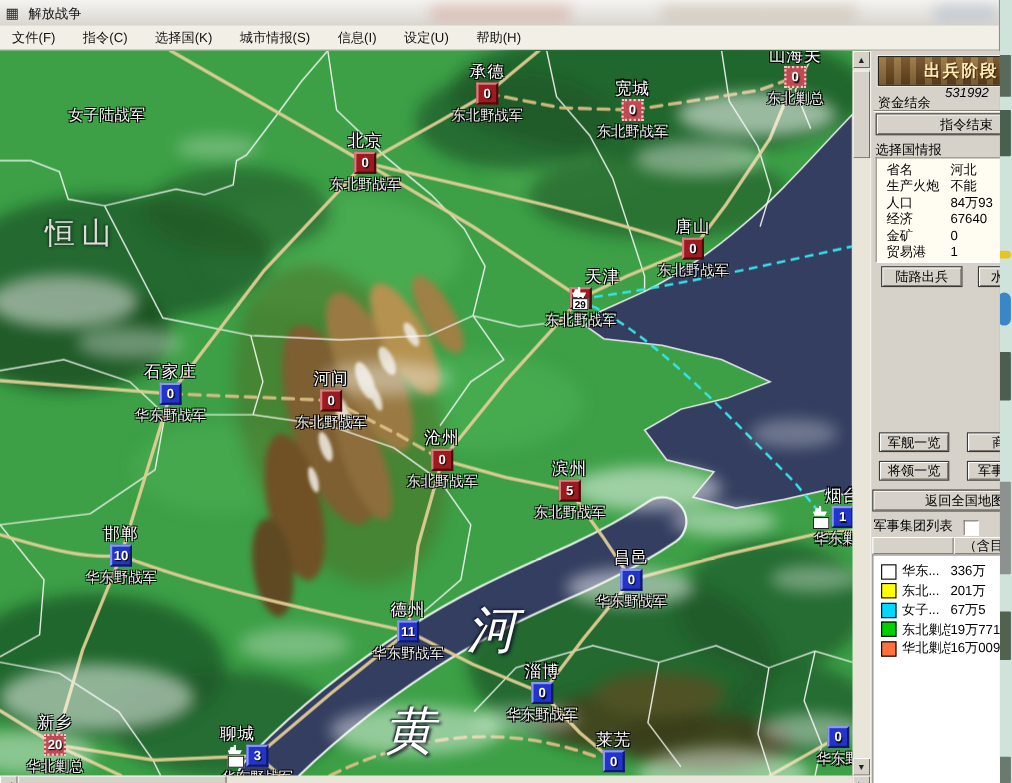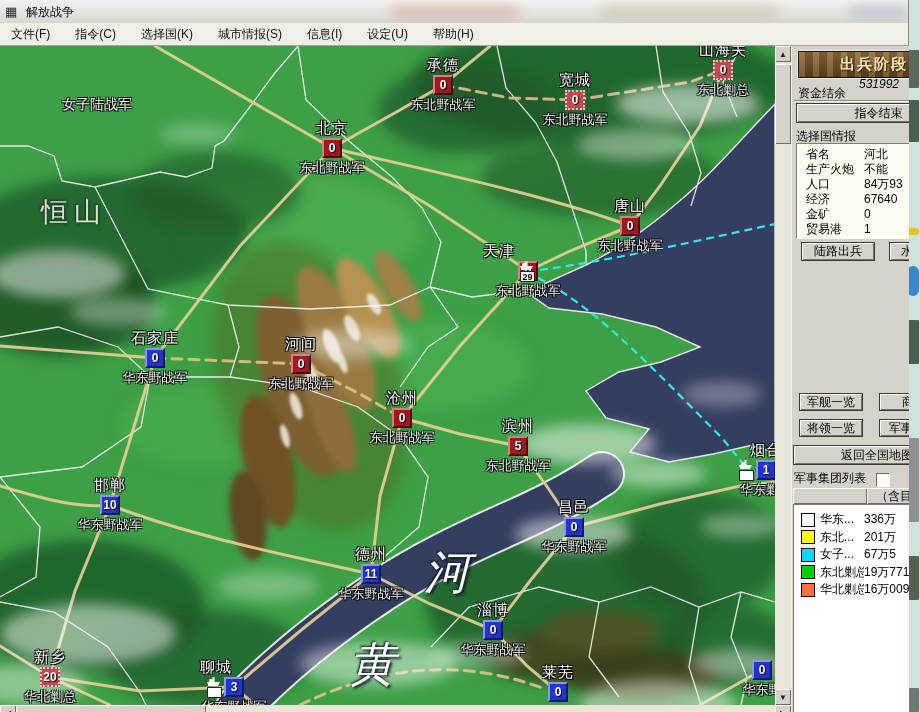--- a/index.html
+++ b/index.html
@@ -271,21 +271,21 @@
             <div class="city-unit" style="left: 575px; top: 65px;">东北野战军</div>
             <div class="city-name" style="left: 723px; top: -5px; text-align: right;">山海关</div>
             <div class="marker pink" style="left: 713px; top: 14px;">0</div>
             <div class="city-unit" style="left: 723px; top: 35px;">东北剿总</div>
             <div class="city-name" style="left: 332px; top: 73px;">北京</div>
             <div class="marker red" style="left: 322px; top: 92px;">0</div>
             <div class="city-unit" style="left: 332px; top: 113px;">东北野战军</div>
             <div class="city-name" style="left: 630px; top: 151px;">唐山</div>
             <div class="marker red" style="left: 620px; top: 170px;">0</div>
             <div class="city-unit" style="left: 630px; top: 191px;">东北野战军</div>
-            <div class="city-name" style="left: 499px; top: 196px;">天津</div>
+            <div class="city-name" style="left: 548px; top: 196px;">天津</div>
             <div class="marker red" style="left: 518px; top: 215px;">0</div>
             <div class="city-unit" style="left: 528px; top: 236px;">东北野战军</div>
             <div class="port" style="left: 501px; top: 215px; margin-left: 19px;">
               <div class="port-ship"></div>
               <div class="port-tag">29</div>
             </div>
             <div class="city-name" style="left: 155px; top: 283px;">石家庄</div>
             <div class="marker blue" style="left: 145px; top: 302px;">0</div>
             <div class="city-unit" style="left: 155px; top: 323px;">华东野战军</div>
             <div class="city-name" style="left: 301px; top: 289px;">河间</div>

